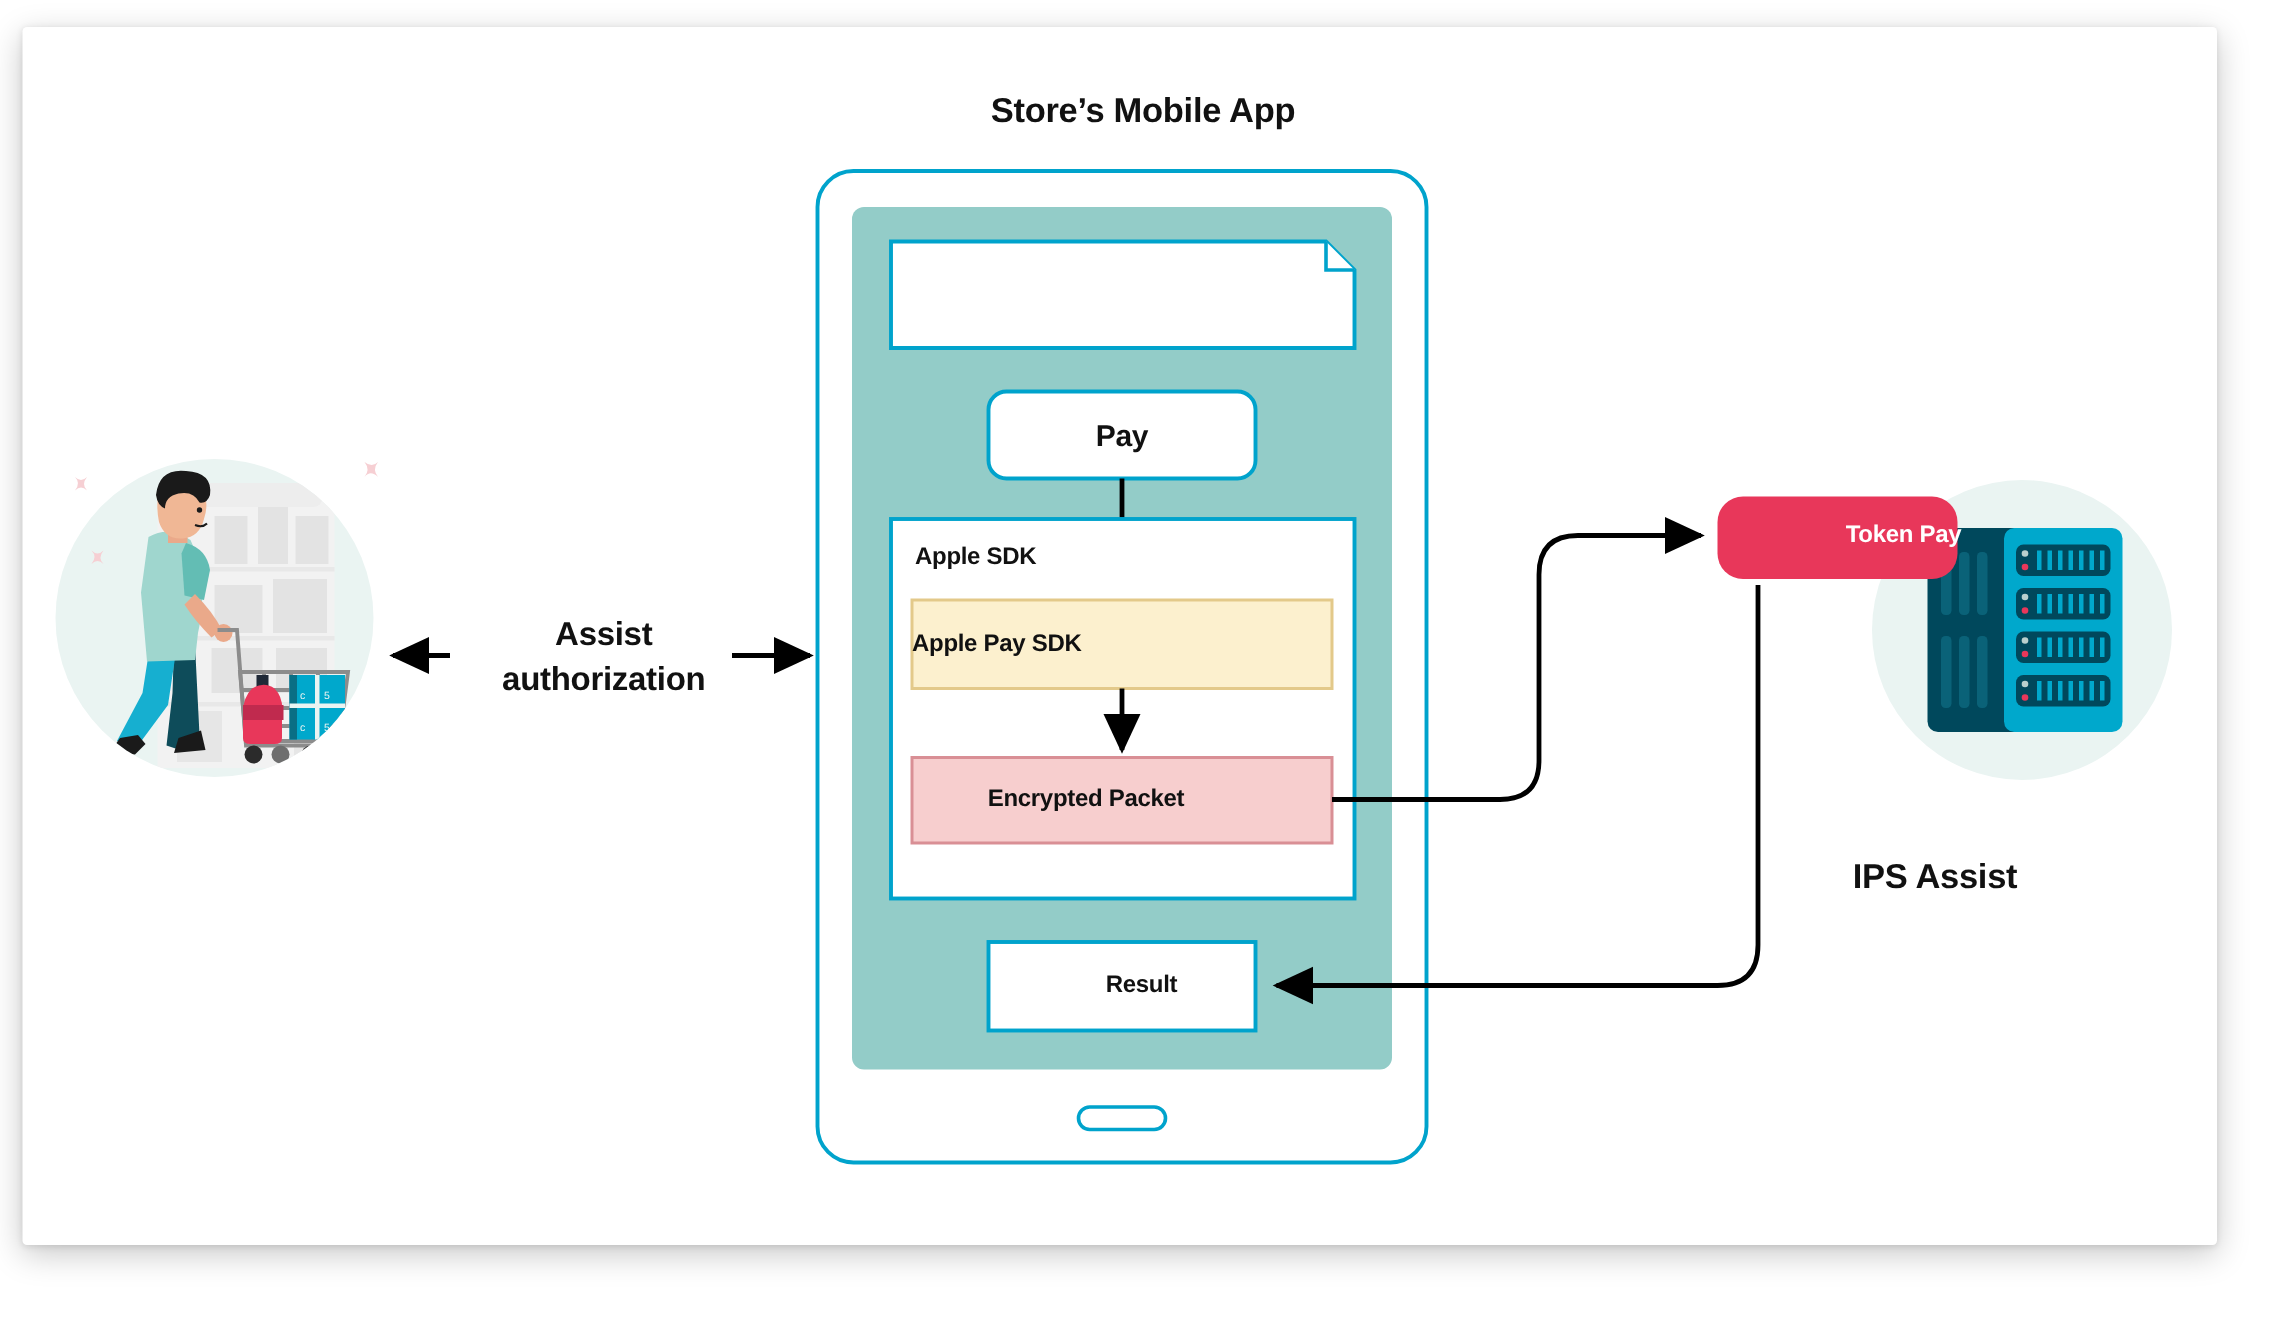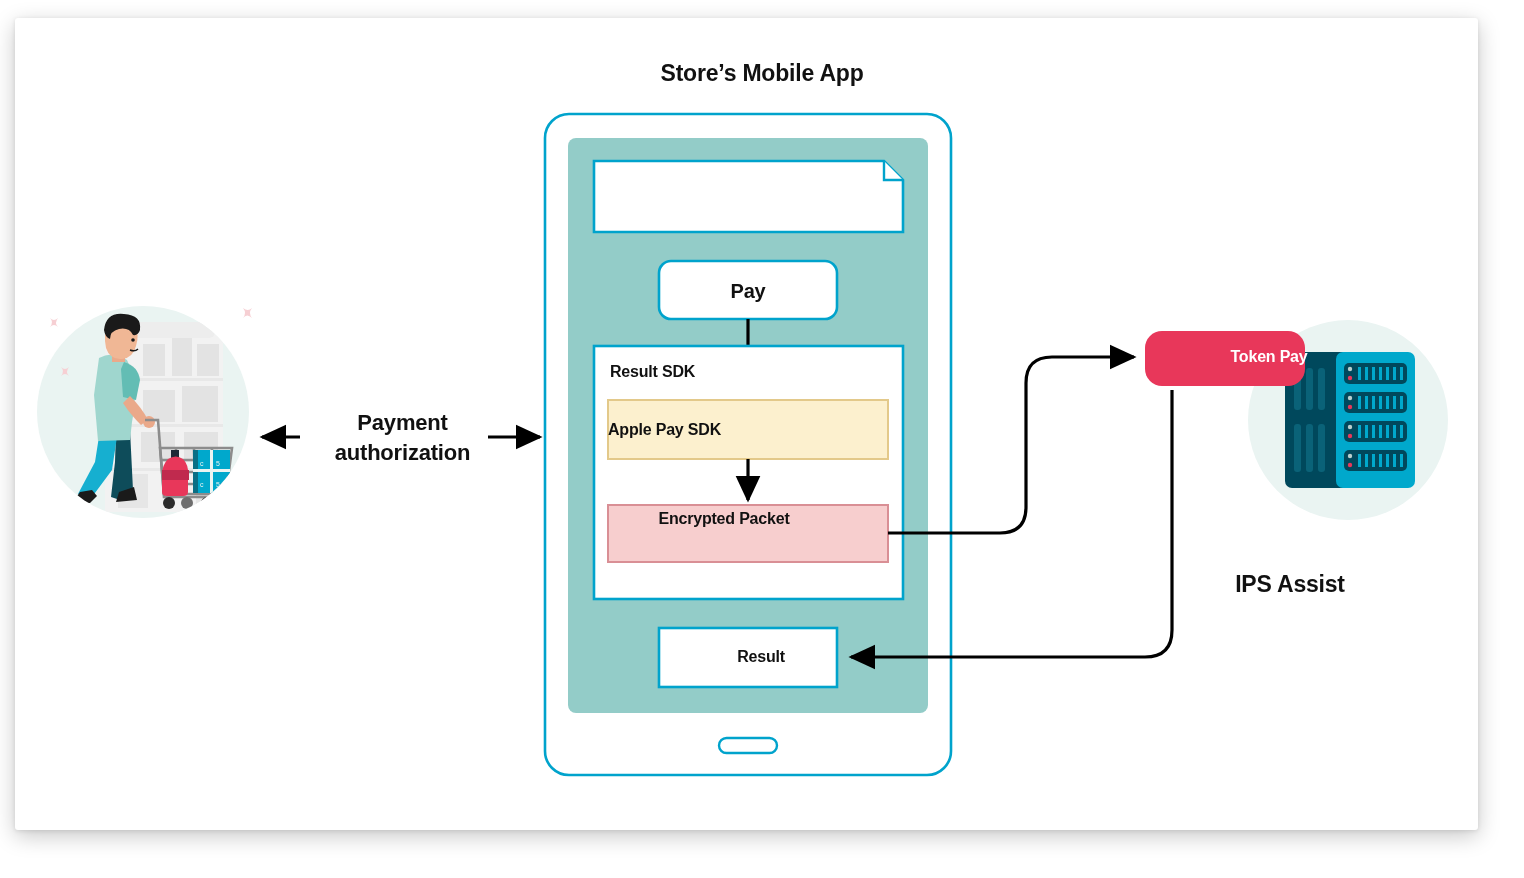--- a/index.html
+++ b/index.html
@@ -12,21 +12,21 @@
   }
   .svgwrap{position:absolute;left:0;top:0;width:1524px;height:878px;}
   .lbl{position:absolute;color:#111111;font-weight:bold;letter-spacing:-0.2px;}
   #title-store{left:0;top:60px;width:1524px;text-align:center;font-size:23px;}
   #title-ips{left:1140px;top:571px;width:300px;text-align:center;font-size:23px;}
   #pay-auth{left:300px;top:408px;width:205px;text-align:center;font-size:22px;line-height:30px;}
   #note-text{left:611px;top:176px;width:260px;font-size:16px;line-height:21px;}
   #pay-text{left:658px;top:280px;width:180px;text-align:center;font-size:20px;}
   #sdk-text{left:610px;top:363px;width:200px;font-size:16px;}
   #apple-text{left:608px;top:421px;width:316px;text-align:left;font-size:16px;}
-  #enc-text{left:608px;top:510px;width:232px;text-align:center;font-size:16px;}
+  #enc-text{left:608px;top:524px;width:232px;text-align:center;font-size:16px;}
   #result-text{left:658px;top:648px;width:206px;text-align:center;font-size:16px;}
   #token-text{left:1145px;top:348px;width:160px;text-align:center;font-size:16px;color:#ffffff;margin-left:44px;}
 </style>
 </head>
 <body>
 
 <div id="root">
   <div class="card"></div>
 
   <svg class="svgwrap" viewBox="0 0 1524 878">
@@ -211,24 +211,24 @@
             <circle cx="1350" cy="465" r="2.2" fill="#E8375A"></circle>
         </g>
       </g>
     </g>
 
     <rect x="1145" y="331" width="160" height="55" rx="17" fill="#E8375A"></rect>
   </svg>
 
   <div class="lbl" id="title-store">Store’s Mobile App</div>
   <div class="lbl" id="title-ips">IPS Assist</div>
-  <div class="lbl" id="pay-auth">Payment authorization</div>
+  <div class="lbl" id="pay-auth">Assist authorization</div>
 
   <div class="lbl" id="note-text">
   </div>
 
   <div class="lbl" id="pay-text">Pay</div>
-  <div class="lbl" id="sdk-text">Result SDK</div>
+  <div class="lbl" id="sdk-text">Apple SDK</div>
   <div class="lbl" id="apple-text">Apple Pay SDK</div>
   <div class="lbl" id="enc-text">Encrypted Packet</div>
   <div class="lbl" id="result-text">Result</div>
   <div class="lbl" id="token-text">Token Pay</div>
 </div>
 
 </body></html>

